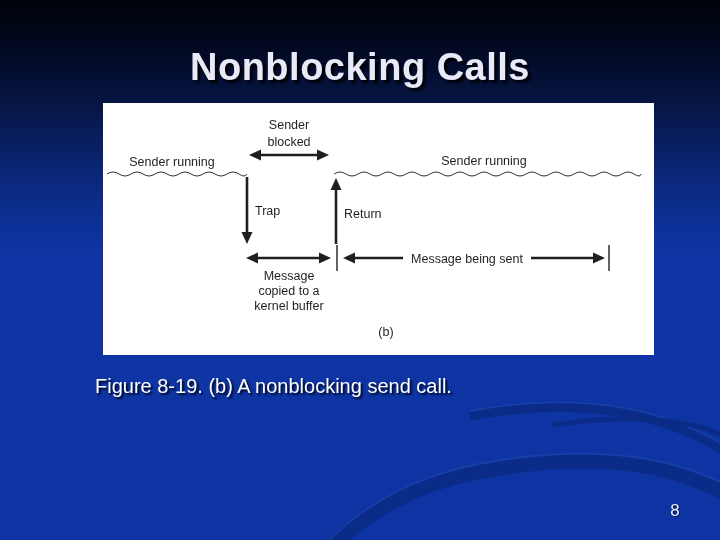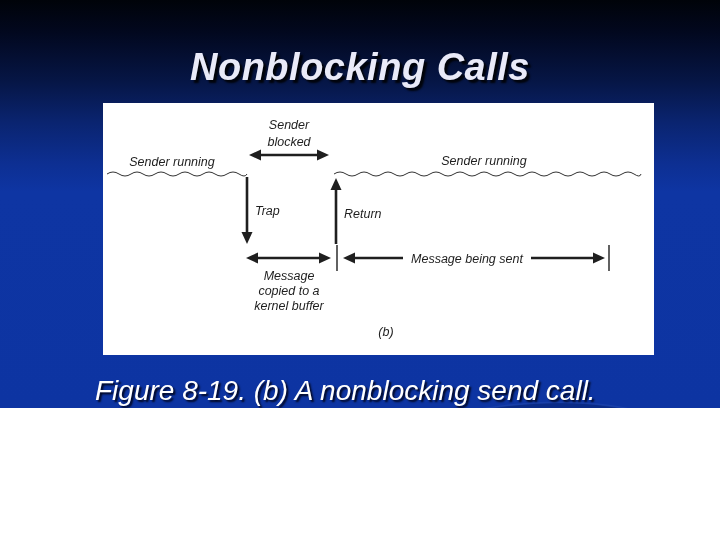--- a/index.html
+++ b/index.html
@@ -2,46 +2,45 @@
 <html style="--bg-top: #000309; --bg-bottom: #0d34a2; --swoosh: #0a2a84; --swoosh-highlight: #2b50b4; --title: #e9eaf8; --caption: #ffffff; --ink: #1f1f1f; --panel: #ffffff;"><head>
 <meta charset="utf-8">
 <style>
   :root{
     --bg-top:#000309; --bg-bottom:#0d34a2; --swoosh:#0a2a84; --swoosh-highlight:#2b50b4;
     --title:#e9eaf8; --caption:#ffffff; --ink:#1f1f1f; --panel:#ffffff;
   }
   html,body{margin:0;padding:0;}
   body{width:720px;height:540px;font-family:"Liberation Sans",sans-serif;}
   .slide{
-    position:relative;width:720px;height:408px;overflow:hidden;
+    position:relative;width:720px;height:540px;overflow:hidden;
     background:linear-gradient(180deg,
       var(--bg-top) 0%, #02081f 8%, #061646 20%, #0a2470 30%,
       #0d2f92 40%, #0e35a3 47%, var(--bg-bottom) 100%);
-    font-style:italic;
   }
   .deco{position:absolute;left:0;top:0;pointer-events:none;}
   .sw{stroke:var(--swoosh);fill:none;opacity:.9;}
   .swh{stroke:var(--swoosh-highlight);fill:none;opacity:.4;}
   .slide-title{
     position:absolute;left:0;top:46px;width:720px;text-align:center;
     font-size:38px;font-weight:bold;color:var(--title);
     text-shadow:3px 3px 2px rgba(0,0,0,0.85);letter-spacing:0.5px;
   }
   .figure-panel{
     position:absolute;left:103px;top:103px;width:551px;height:252px;
     background:var(--panel);
   }
   .diagram-svg text{fill:var(--ink);font-family:"Liberation Sans",sans-serif;font-size:12.5px;}
   .diagram-svg .ln{stroke:var(--ink);stroke-width:2.6;}
   .diagram-svg .thin{stroke:var(--ink);stroke-width:1.4;}
   .diagram-svg .wavy{stroke:#333;stroke-width:1;fill:none;}
   .diagram-svg .head{fill:var(--ink);stroke:none;}
   .caption{
     position:absolute;left:95px;top:375px;width:620px;
-    font-size:28px;color:var(--caption);
+    font-size:20px;color:var(--caption);
     text-shadow:2px 2px 2px rgba(0,0,15,0.9);white-space:nowrap;
   }
   .page-number{
     position:absolute;left:660px;top:501px;width:30px;text-align:center;
     font-size:17px;color:#eef0fa;text-shadow:1px 1px 1px rgba(0,0,0,0.6);
   }
 </style>
 </head>
 <body>
 

